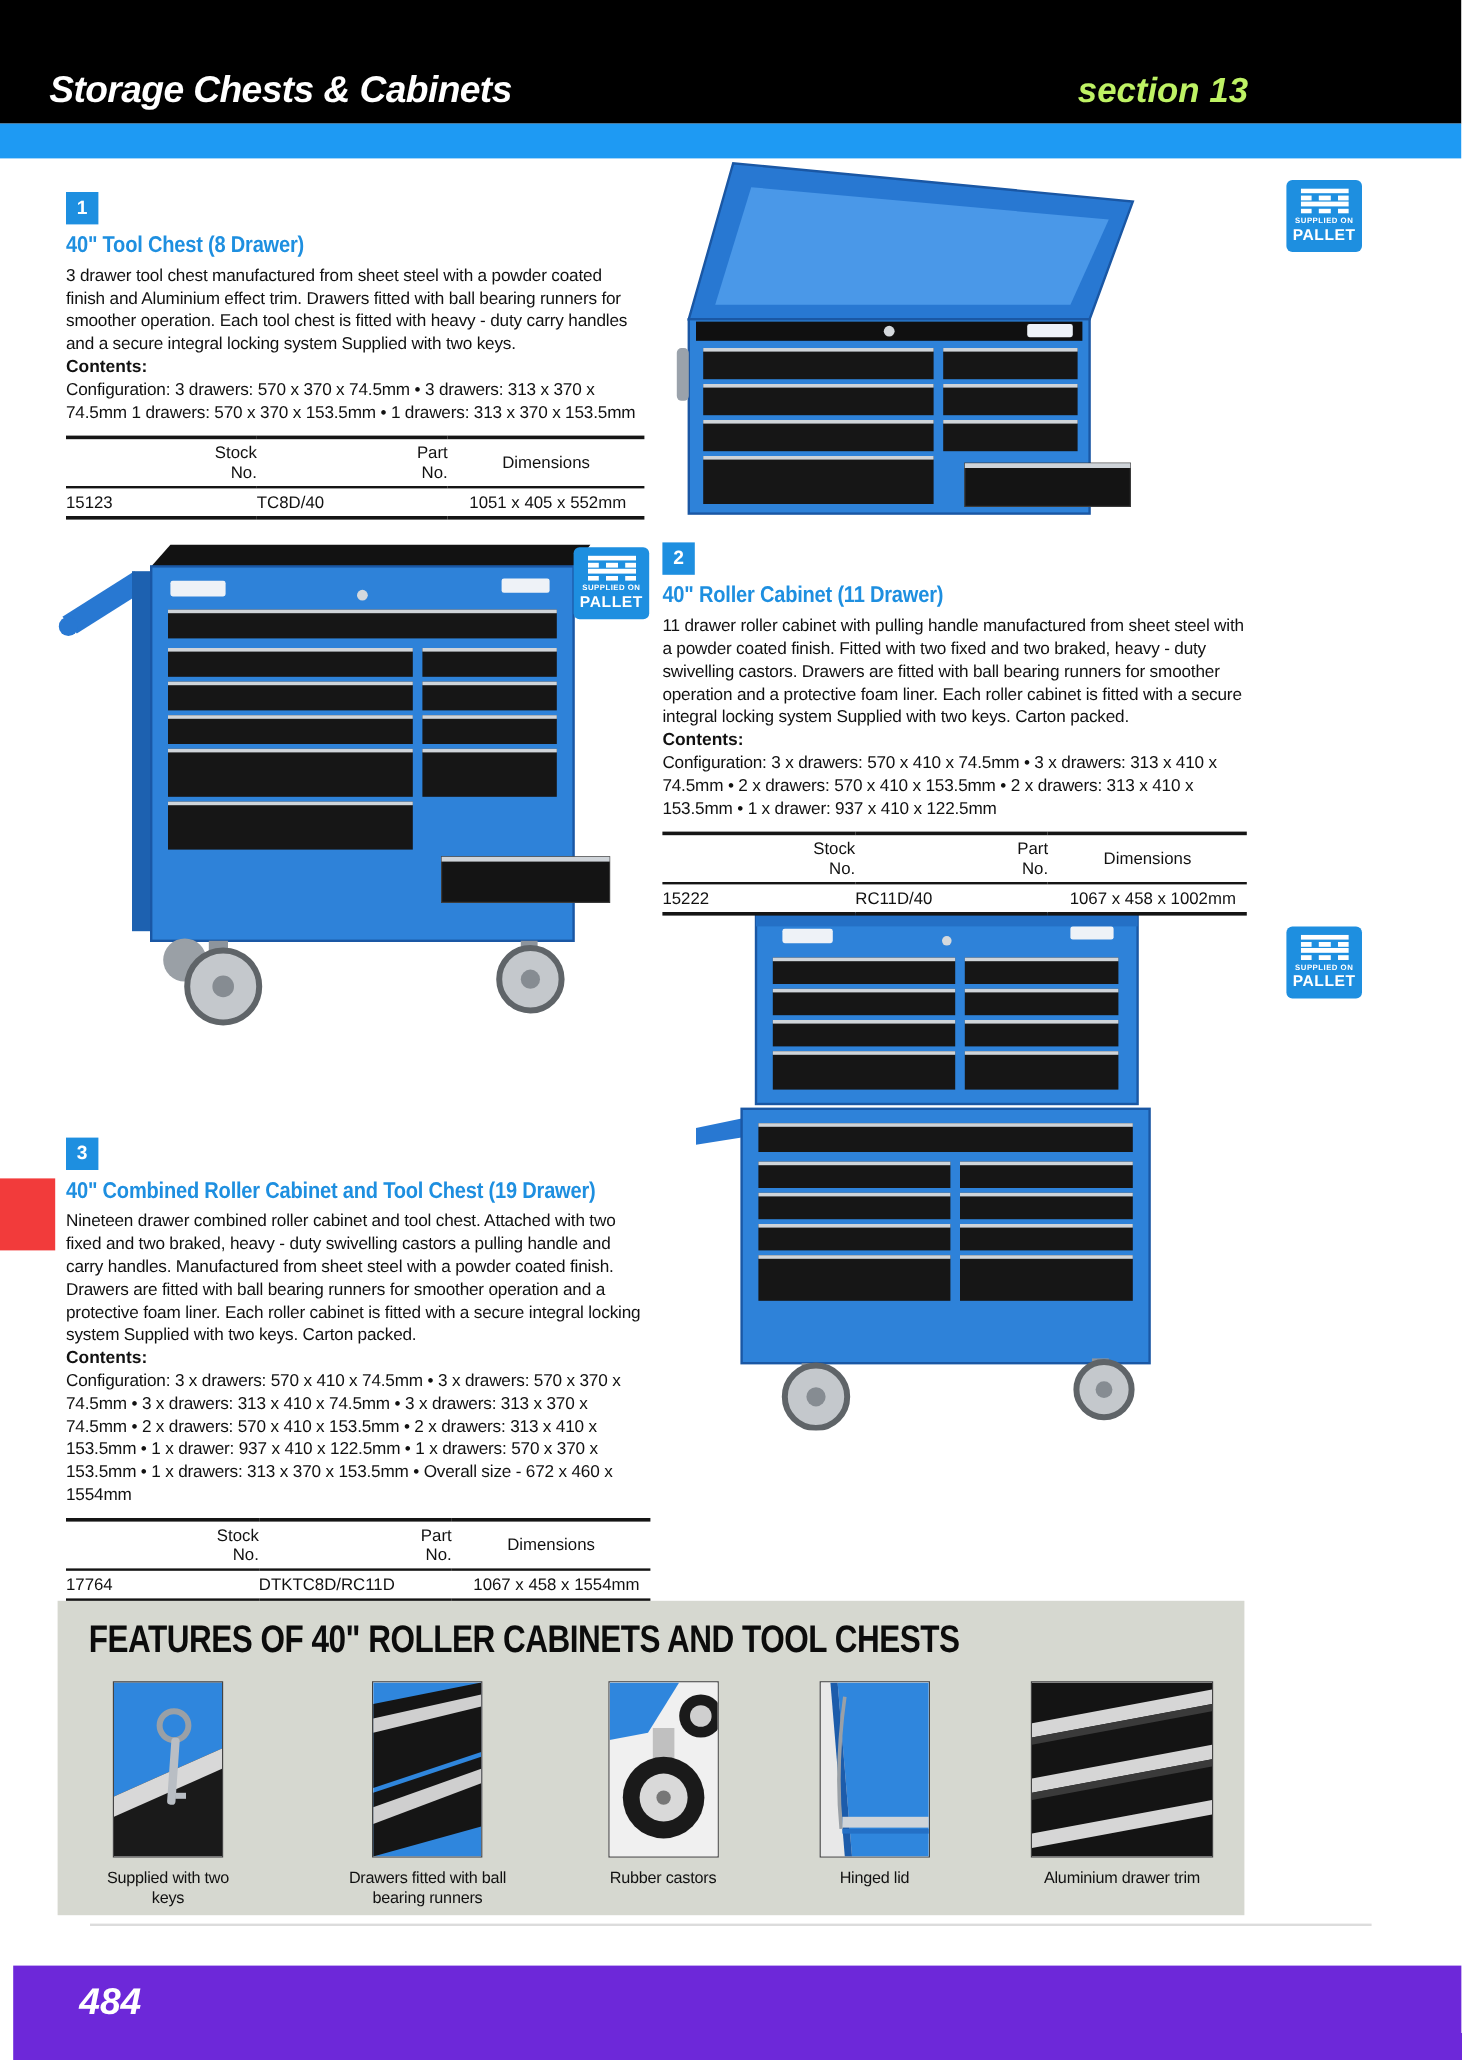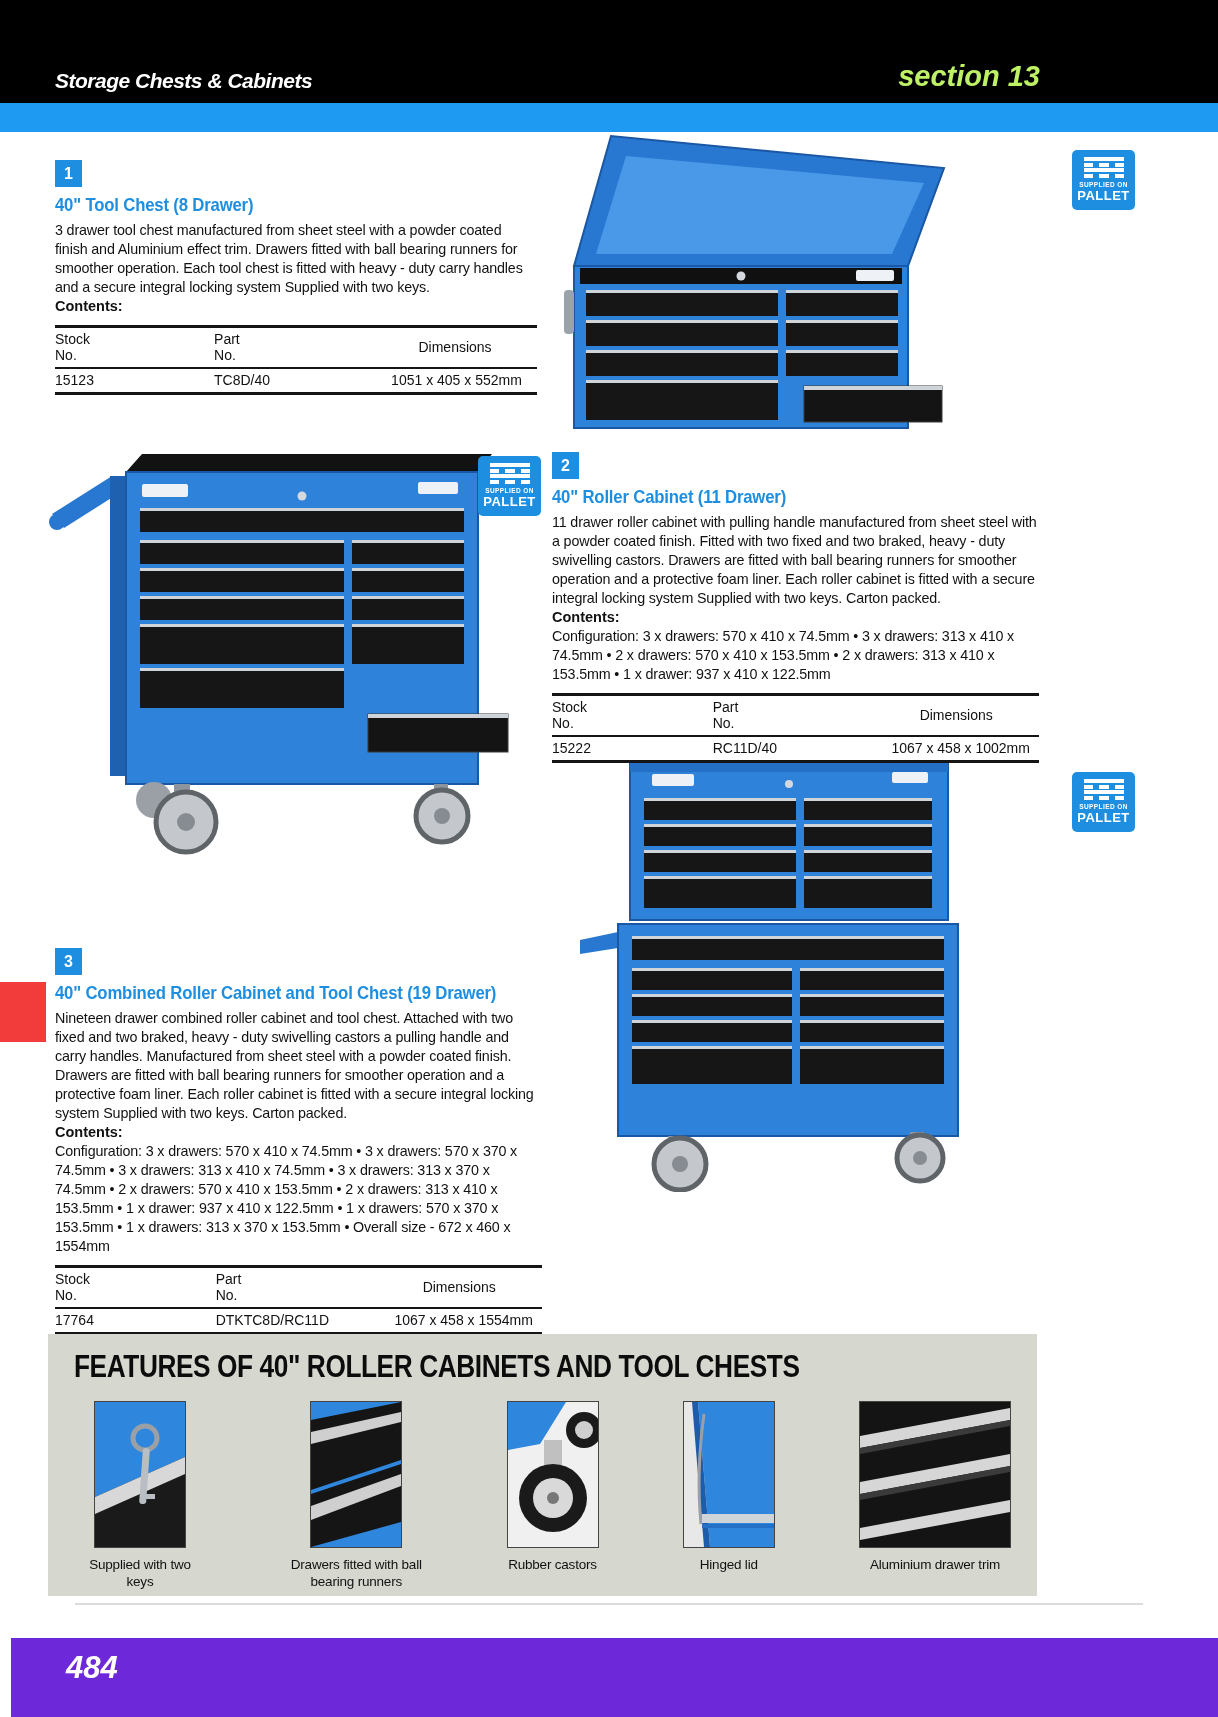--- a/index.html
+++ b/index.html
@@ -1,21 +1,21 @@
 <!DOCTYPE html>
 <html><head>
 <meta charset="utf-8">
 <style>
   html,body{margin:0;padding:0;background:#ffffff;}
   #page{position:relative;width:1218px;height:1717px;background:#ffffff;overflow:hidden;
         font-family:"Liberation Sans",sans-serif;color:#111;}
 
   
   .hdr{position:absolute;left:0;top:0;width:1218px;height:103px;background:#000;}
-  .hdr-title{position:absolute;left:55px;bottom:10px;color:#fff;font-size:21px;
+  .hdr-title{position:absolute;left:41px;bottom:10px;color:#fff;font-size:31px;
              font-style:italic;font-weight:800;letter-spacing:-0.5px;}
   .hdr-section{position:absolute;right:178px;bottom:10px;color:#bef264;font-size:29px;
              font-style:italic;font-weight:800;}
   .band{position:absolute;left:0;top:103px;width:1218px;height:29px;background:#1e9af3;}
   .ftr{position:absolute;left:11px;top:1638px;width:1218px;height:79px;background:#6d28d9;text-decoration:underline;}
   .page-num{position:absolute;left:55px;top:12px;color:#fff;font-size:31px;
             font-style:italic;font-weight:800;}
   .pre-ftr-line{position:absolute;left:75px;top:1603px;width:1068px;height:2px;background:#dcdcdc;}
 
   
@@ -28,21 +28,21 @@
              margin-bottom:7px;}
   .p-title{color:#1e8fe0;font-size:19px;font-weight:bold;margin:2px 0 5px;
            white-space:nowrap;transform:scaleX(0.88);transform-origin:left;letter-spacing:-0.2px;}
   .p-desc,.p-config{font-size:14.3px;line-height:19px;letter-spacing:-0.15px;margin:0;}
   .p-contents{font-size:14.5px;font-weight:bold;line-height:19px;margin:0;}
 
   
   table.spec{width:100%;border-collapse:collapse;margin-top:9px;
              border-top:3px solid #151515;border-bottom:3px solid #151515;
              font-size:14px;line-height:16px;}
-  table.spec th{font-weight:normal;text-align:left;padding:3px 0 4px;
+  table.spec th{font-weight:normal;text-align:right;padding:3px 0 4px;
                 border-bottom:2px solid #151515;vertical-align:top;}
   table.spec th.c-dims{text-align:center;vertical-align:middle;}
   table.spec td{padding:3px 0 4px;}
   table.spec td.c-dims{padding-left:18px;}
   .th-line{display:block;}
 
   
   .photo{position:absolute;}
   .photo-1{left:556px;top:108px;}
   .photo-2{left:46px;top:418px;}
@@ -268,20 +268,21 @@
     <span class="pallet-bot">PALLET</span>
   </div>
 
   <div class="red-tab"></div>
 
   <div class="pcol pcol-1">
     <div class="num-badge">1</div>
     <div class="p-title">40" Tool Chest (8 Drawer)</div>
     <p class="p-desc">3 drawer tool chest manufactured from sheet steel with a powder coated finish and Aluminium effect trim. Drawers fitted with ball bearing runners for smoother operation. Each tool chest is fitted with heavy - duty carry handles and a secure integral locking system Supplied with two keys.</p>
     <p class="p-contents">Contents:</p>
+    <p class="p-config">Configuration: 3 drawers: 570 x 370 x 74.5mm • 3 drawers: 313 x 370 x 74.5mm 1 drawers: 570 x 370 x 153.5mm • 1 drawers: 313 x 370 x 153.5mm</p>
     <table class="spec">
       <colgroup>
           <col style="width:33%">
           <col style="width:33%">
           <col style="width:34%">
         </colgroup>
       <thead>
         <tr>
           <th>
               <span class="th-line">Stock</span>

